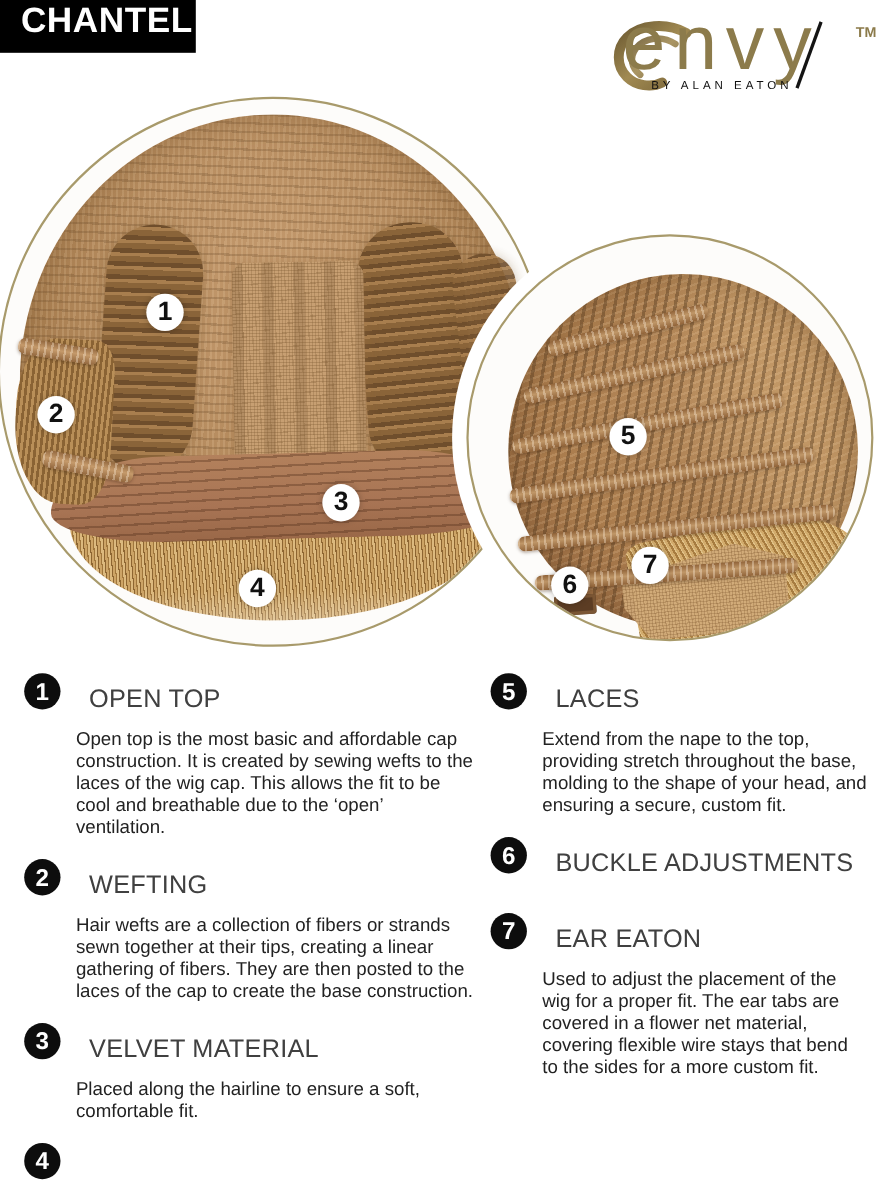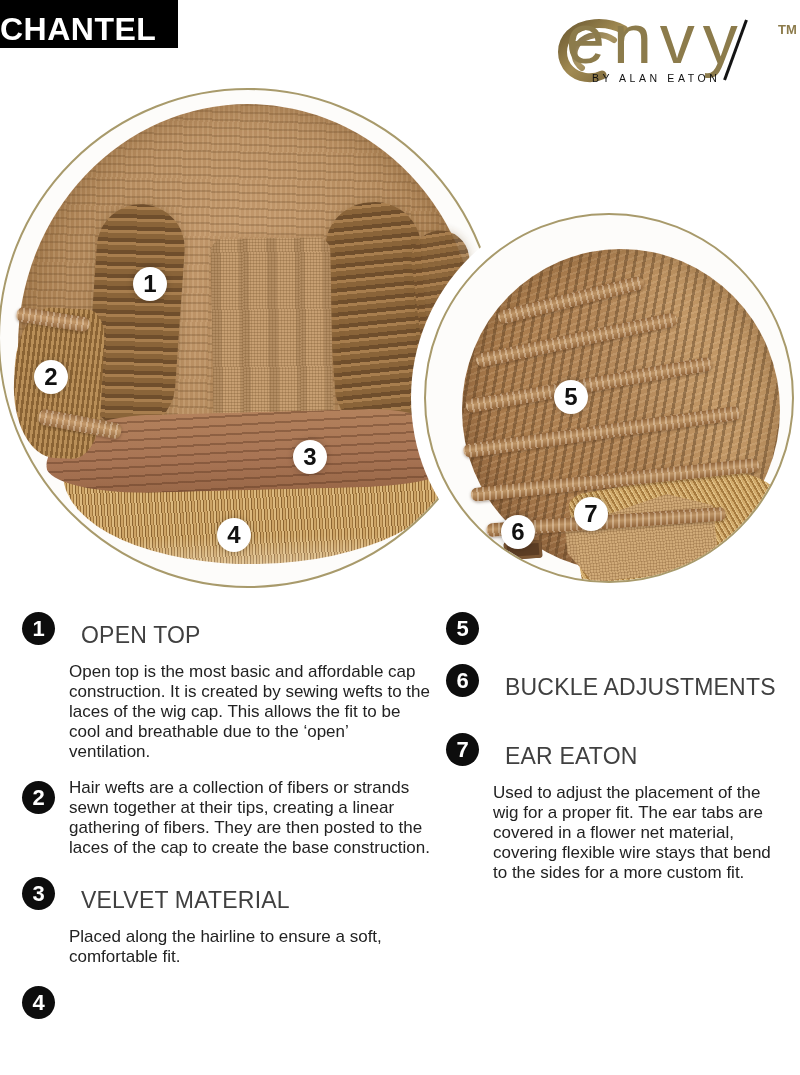--- a/index.html
+++ b/index.html
@@ -1,21 +1,21 @@
 <!DOCTYPE html>
 <html><head>
 <meta charset="utf-8">
 <style>
   html,body{margin:0;padding:0;background:#fff;}
   #page{position:relative;width:800px;height:1075px;background:#fff;overflow:hidden;
         font-family:"Liberation Sans",sans-serif;color:#1c1c1c;}
 
   
   .banner{position:absolute;left:0;top:0;width:178px;height:48px;background:#000;
-          display:flex;align-items:flex-end;box-sizing:border-box;}
+          display:flex;align-items:flex-start;padding-left:19px;box-sizing:border-box;}
   .banner span{color:#fff;font-weight:700;font-size:32px;letter-spacing:.5px;}
 
   
   .logo{position:absolute;left:552px;top:12px;width:250px;height:80px;}
   .logo .wordmark{position:absolute;left:14px;top:-8px;font-size:70px;font-weight:400;
                   letter-spacing:8px;color:#8c7b4b;line-height:1;}
   .logo .tm{position:absolute;left:226px;top:10px;font-size:13px;color:#8c7b4b;font-weight:700;}
   .logo .byline{position:absolute;left:40px;top:60px;font-size:10.5px;font-weight:400;
                 letter-spacing:3.6px;color:#101010;white-space:nowrap;}
   .logo .slash{position:absolute;left:182px;top:6px;width:3px;height:64px;background:#141414;
@@ -182,38 +182,43 @@
     <div class="feat">
       <div class="nbadge">1</div>
       <div class="ftext">
         <h3 class="ftitle">OPEN TOP</h3>
         <p class="fdesc">Open top is the most basic and affordable cap construction. It is created by sewing wefts to the laces of the wig cap. This allows the fit to be cool and breathable due to the ‘open’ ventilation.</p>
       </div>
     </div>
     <div class="feat">
       <div class="nbadge">2</div>
       <div class="ftext">
+        <h3 class="ftitle">WEFTING</h3>
         <p class="fdesc">Hair wefts are a collection of fibers or strands sewn together at their tips, creating a linear gathering of fibers. They are then posted to the laces of the cap to create the base construction.</p>
       </div>
     </div>
     <div class="feat">
       <div class="nbadge">3</div>
       <div class="ftext">
         <h3 class="ftitle">VELVET MATERIAL</h3>
         <p class="fdesc">Placed along the hairline to ensure a soft, comfortable fit.</p>
       </div>
     </div>
     <div class="feat">
       <div class="nbadge">4</div>
     </div>
   </div>
 
   <div class="col col-right">
     <div class="feat">
       <div class="nbadge">5</div>
+      <div class="ftext">
+        <h3 class="ftitle">LACES</h3>
+        <p class="fdesc">Extend from the nape to the top, providing stretch throughout the base, molding to the shape of your head, and ensuring a secure, custom fit.</p>
+      </div>
     </div>
     <div class="feat">
       <div class="nbadge">6</div>
       <div class="ftext">
         <h3 class="ftitle">BUCKLE ADJUSTMENTS</h3>
       </div>
     </div>
     <div class="feat">
       <div class="nbadge">7</div>
       <div class="ftext">

